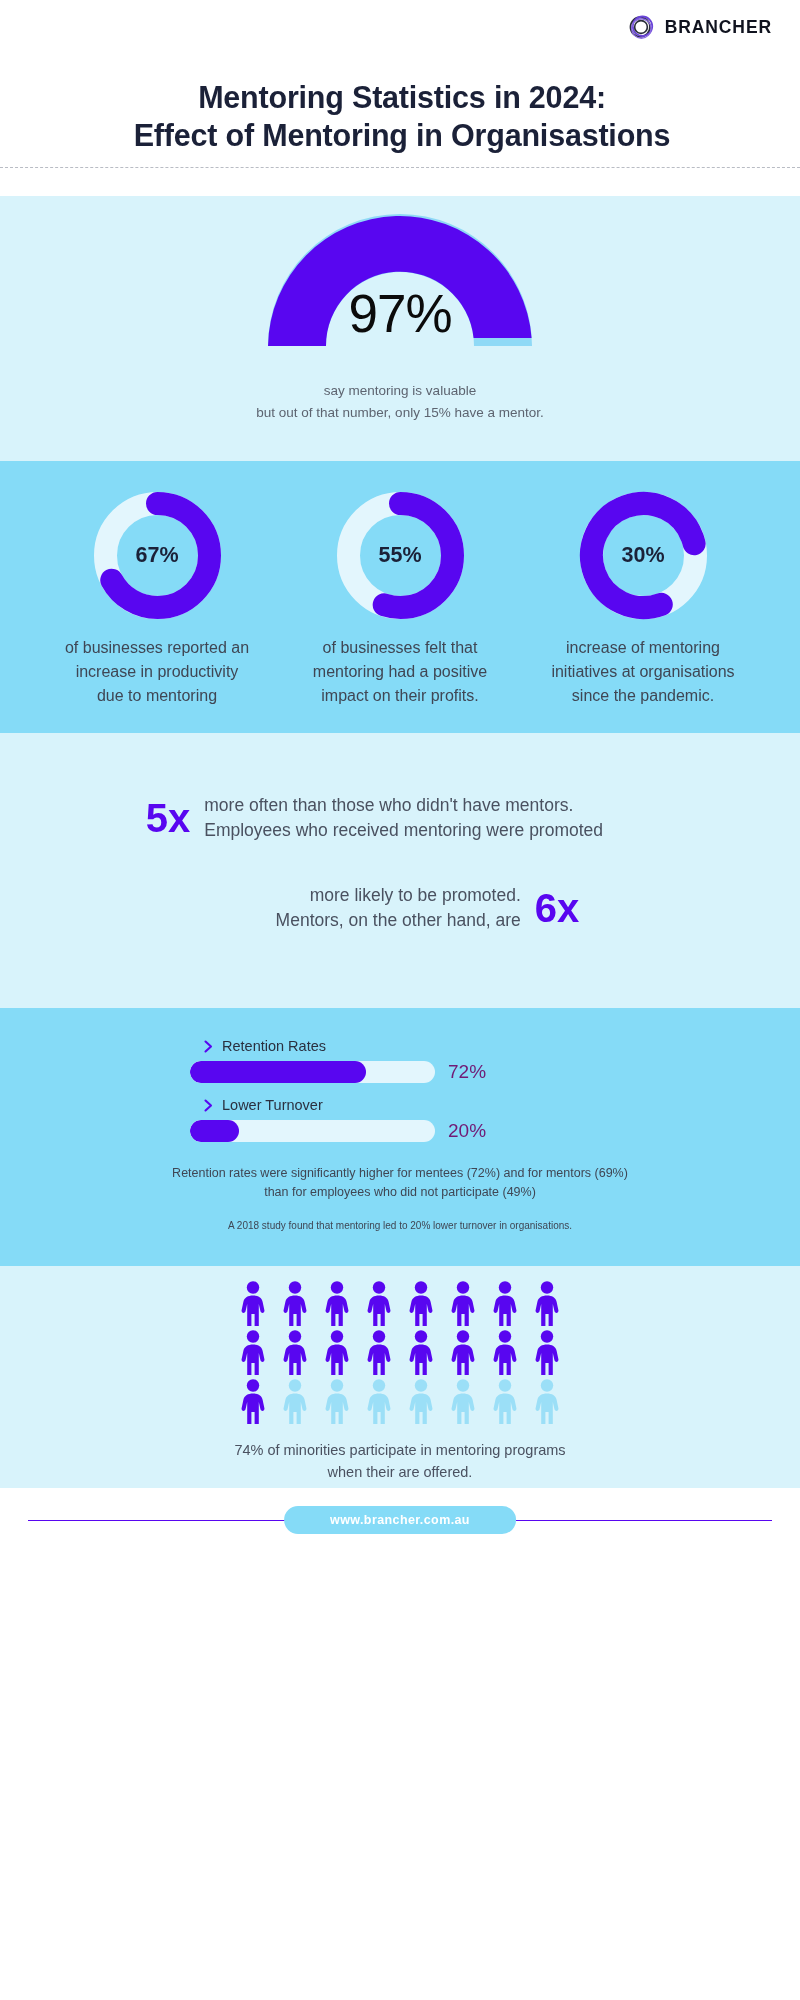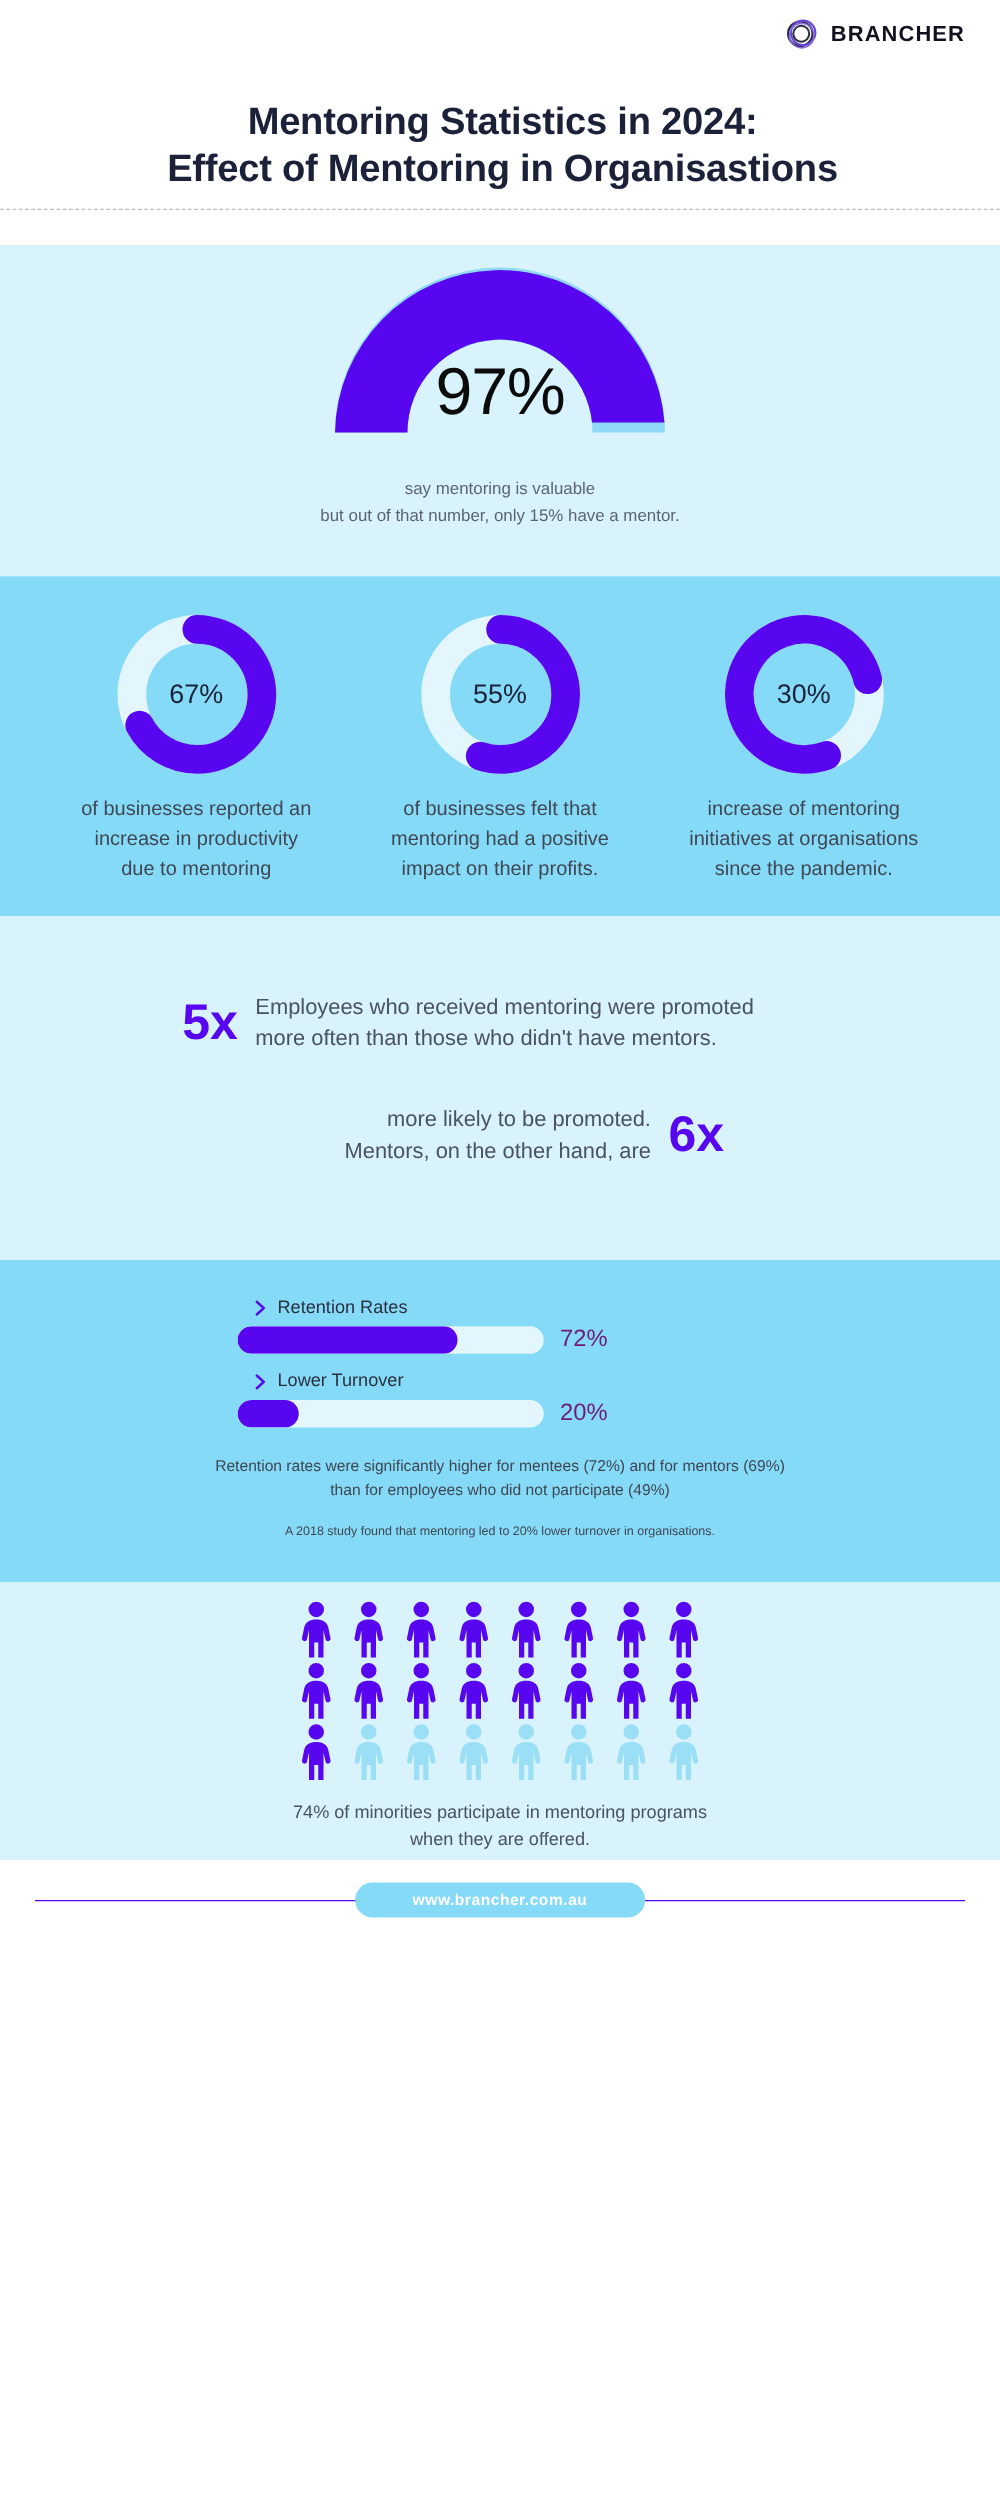--- a/index.html
+++ b/index.html
@@ -109,21 +109,21 @@
     height: 133px;
     margin: 0 auto;
   }
   .donut-label {
     position: absolute;
     inset: 0;
     display: flex;
     align-items: center;
     justify-content: center;
     font-size: 21.5px;
-    font-weight: normal;
+    font-weight: bold;
     color: #1b2138;
   }
   .donut-caption {
     margin-top: 14px;
     font-size: 16px;
     color: #3f4654;
     line-height: 1.5;
   }
 
   
@@ -318,22 +318,22 @@
         <div class="donut-caption">increase of mentoring initiatives at organisations since the pandemic.</div>
       </div>
 
     </div>
   </div>
 
   <div class="section sec-multiple">
     <div class="mult-a">
       <div class="mult-num">5x</div>
       <div class="mult-text">
+        <div>more often than those who didn't have mentors.</div>
         <div>Employees who received mentoring were promoted</div>
-        <div>more often than those who didn't have mentors.</div>
       </div>
     </div>
     <div class="mult-b">
       <div class="mult-text">
         <div>more likely to be promoted.</div>
         <div>Mentors, on the other hand, are</div>
       </div>
       <div class="mult-num">6x</div>
     </div>
   </div>
@@ -535,21 +535,21 @@
             <svg class="person" viewBox="0 0 36 46">
               <circle cx="18" cy="7.5" r="6.2" fill="#9bdff7"></circle>
               <path d="M18 15.5c-5 0-8.6 2-9.6 6.2l-1.8 8.6c-.3 1.5.6 2.6 1.9 2.6 1.1 0 1.9-.7 2.1-1.8l1.6-7.2v22c0 1.2.9 2.1 2.1 2.1s2.1-.9 2.1-2.1v-12h3.2v12c0 1.2.9 2.1 2.1 2.1s2.1-.9 2.1-2.1v-22l1.6 7.2c.2 1.1 1 1.8 2.1 1.8 1.3 0 2.2-1.1 1.9-2.6l-1.8-8.6c-1-4.2-4.6-6.2-9.6-6.2z" fill="#9bdff7"></path>
             </svg>
           </span>
       </div>
 
     </div>
     <div class="people-caption">
       <div>74% of minorities participate in mentoring programs</div>
-      <div>when they are offered.</div>
+      <div>when their are offered.</div>
     </div>
   </div>
 
   <div class="footer-area">
     <div class="footer-rule"></div>
     <div class="footer-pill">www.brancher.com.au</div>
   </div>
 
 </div>
 

